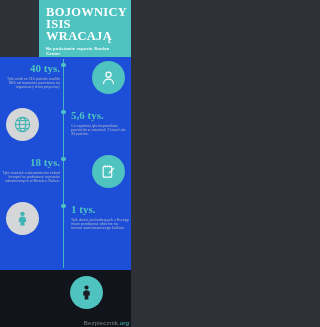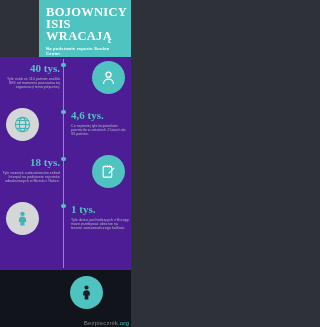--- a/index.html
+++ b/index.html
@@ -28,21 +28,21 @@
   }
   .header .subtitle {
     color:#ffffff;
     font-size:4.1px;
     font-weight:bold;
     letter-spacing:0.25px;
     margin-top:3px;
   }
 
   
-  .body-wrap { position:relative; height:213px; background:#4c1d95; }
+  .body-wrap { position:relative; height:213px; background:#1d4ed8; }
 
   .timeline {
     position:absolute;
     left:63px; top:2px;
     width:1px; height:209px;
     background:#4ec3c0;
     opacity:.85;
   }
   .tl-dot {
     position:absolute; left:61.2px;
@@ -127,21 +127,21 @@
           <svg width="17" height="17" viewBox="0 0 24 24" fill="none" stroke="#ffffff" stroke-width="1.7">
             <circle cx="12" cy="8" r="3.6"></circle>
             <path d="M5 21c0-4 3.1-6.6 7-6.6s7 2.6 7 6.6"></path>
           </svg>
         </div>
       </div>
     </div>
 
     <div class="block right" style="top:47px;">
       <div class="txt" style="top:6px;">
-        <div class="stat">4,6 tys.</div>
+        <div class="stat">5,6 tys.</div>
         <div class="desc">Co najmniej tyle bojowników powróciło w ostatnich 2 latach do 33 państw.</div>
       </div>
       <div class="iconwrap">
         <div class="circle grey">
           <svg width="19" height="19" viewBox="0 0 24 24" fill="none" stroke="#3fb4b4" stroke-width="1.4">
             <circle cx="12" cy="12" r="9"></circle>
             <ellipse cx="12" cy="12" rx="4" ry="9"></ellipse>
             <line x1="3" y1="12" x2="21" y2="12"></line>
             <line x1="4.6" y1="7" x2="19.4" y2="7"></line>
             <line x1="4.6" y1="17" x2="19.4" y2="17"></line>

